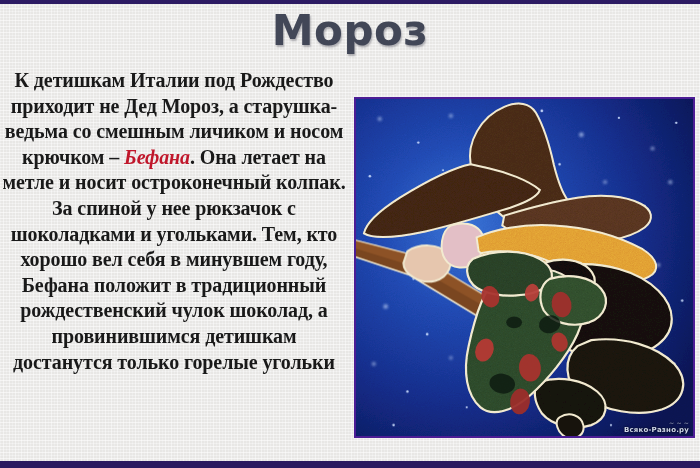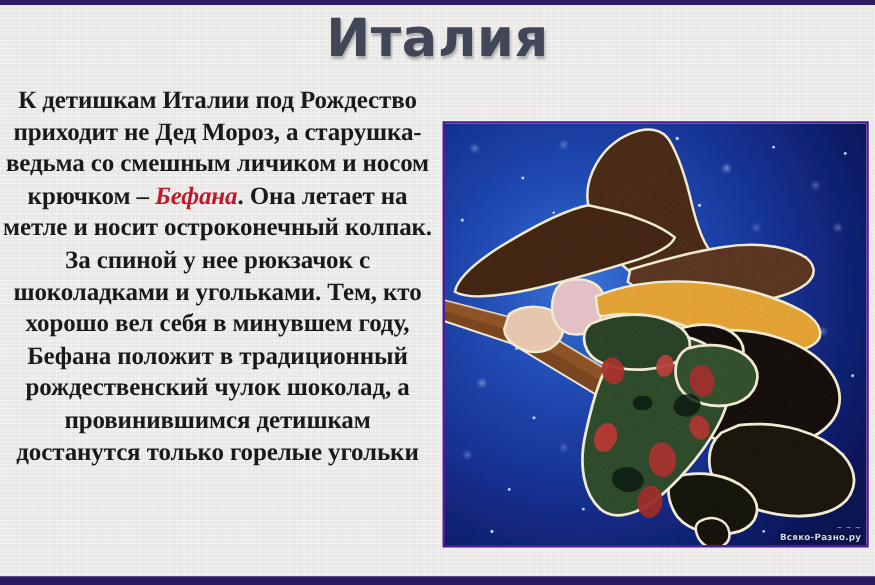--- a/index.html
+++ b/index.html
@@ -113,21 +113,21 @@
 </style>
 </head>
 <body>
 
 <div id="slide">
 
   <div class="texture"></div>
   <div class="edge-top"></div>
   <div class="edge-bottom"></div>
 
-  <div id="title">Италия</div>
+  <div id="title">Мороз</div>
 
   <div id="bodytext"><span>К детишкам Италии под Рождество приходит не Дед Мороз, а старушка-ведьма со смешным личиком и носом крючком – </span><span class="hl">Бефана</span><span>. Она летает на метле и носит остроконечный колпак. За спиной у нее рюкзачок с шоколадками и угольками. Тем, кто хорошо вел себя в минувшем году, Бефана положит в традиционный рождественский чулок шоколад, а провинившимся детишкам достанутся только горелые угольки</span></div>
 
   <div id="picture">
     <svg viewBox="0 0 341 341" preserveAspectRatio="none">
       <defs>
         <radialGradient id="skyGrad" cx="32%" cy="38%" r="82%">
           <stop offset="0%" stop-color="#3a74d6"></stop>
           <stop offset="30%" stop-color="#214bb4"></stop>
           <stop offset="62%" stop-color="#162f8e"></stop>

